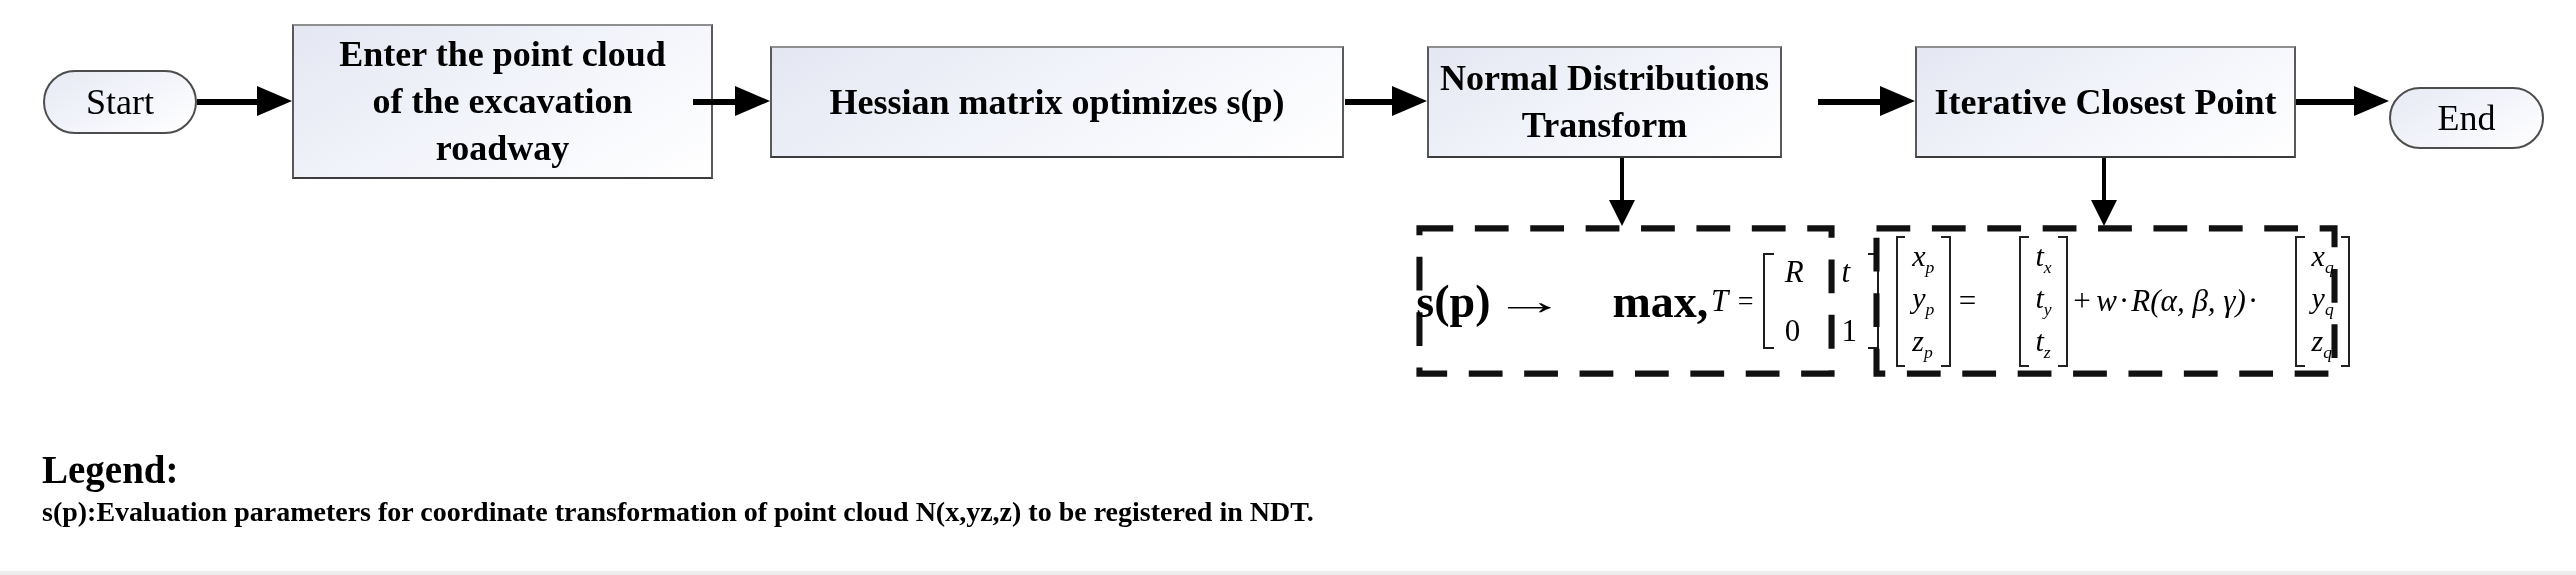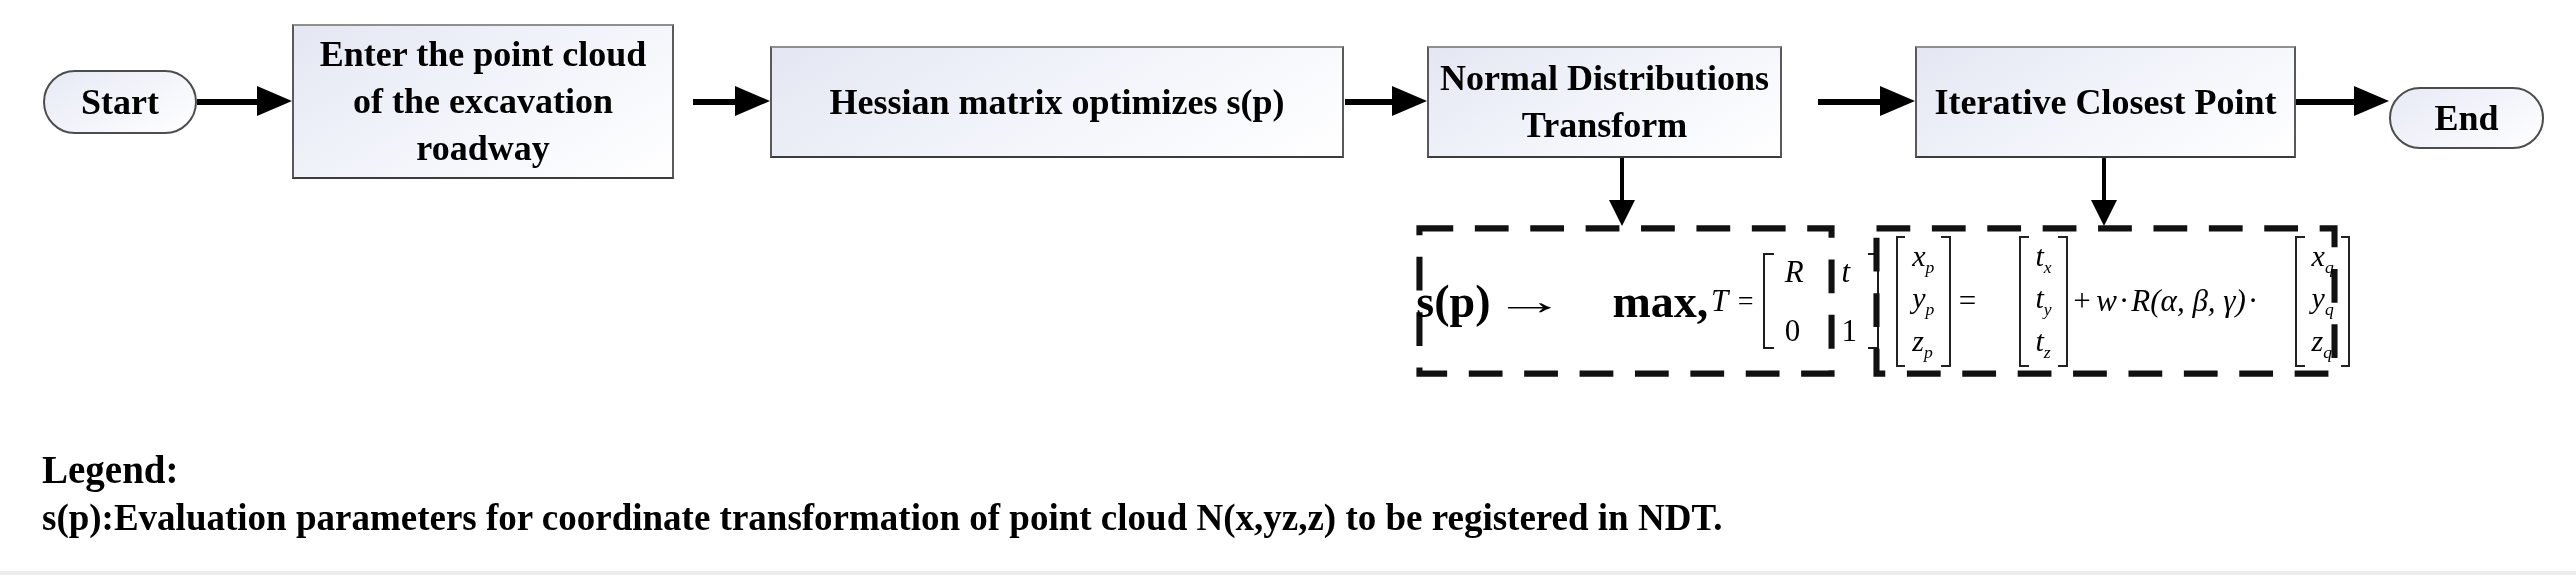--- a/index.html
+++ b/index.html
@@ -15,21 +15,21 @@
     border:2.7px solid #595959; border-top-color:#8f8f8f; border-bottom-color:#3c3c3c;
     background:linear-gradient(150deg,#e4e7f2 0%,#f1f3fa 45%,#ffffff 100%);
     display:flex; flex-direction:column; align-items:center; justify-content:center;
     text-align:center; font-weight:700; font-size:36px; line-height:1.3; color:#000;
   }
   .terminal {
     position:absolute; box-sizing:border-box;
     border:2.7px solid #4d4d4d; border-radius:32px;
     background:linear-gradient(150deg,#e7eaf4 0%,#f4f5fb 55%,#ffffff 100%);
     display:flex; align-items:center; justify-content:center;
-    font-weight:700; font-size:36px; color:#000;
+    font-weight:400; font-size:36px; color:#000;
   }
 
   
   .ah { position:absolute; height:6px; background:#000; }
   .ah-head { position:absolute; width:0; height:0;
     border-top:15.5px solid transparent; border-bottom:15.5px solid transparent;
     border-left:35px solid #000; }
   .av { position:absolute; width:4px; background:#000; }
   .av-head { position:absolute; width:0; height:0;
     border-left:13.5px solid transparent; border-right:13.5px solid transparent;
@@ -59,35 +59,35 @@
   .vec .col { display:flex; flex-direction:column; justify-content:space-between; padding:5.4px 6.8px; }
   sub { font-size:17.6px; font-style:italic; }
   .op { font-style:normal; margin:0 8px; }
   .plus { font-style:normal; margin:0 5.4px; }
   .dot { font-style:normal; font-weight:700; font-size:23px; margin:0 3.4px; vertical-align:middle; }
   .it { font-style:italic; }
   .up { font-style:normal; }
 
   
   .legend-title { position:absolute; left:42px; top:447px; font-weight:700; font-size:39px;text-align:center; }
-  .legend-line  { position:absolute; left:42px; top:496px; font-weight:700; font-size:37px; white-space:nowrap; }
+  .legend-line  { position:absolute; left:42px; top:496px; font-weight:700; font-size:28px; white-space:nowrap; }
 
   .bottom-bar { position:absolute; left:0; top:571px; width:2576px; height:4px; background:#ededed; }
 </style>
 </head>
 <body>
 
 <div id="canvas">
 
   <div class="terminal" style="left:43px;top:70px;width:154px;height:64px">Start</div>
 
   <div class="ah" style="left:197px;top:99px;width:62px"></div>
   <div class="ah-head" style="left:257px;top:86px"></div>
 
-  <div class="box" style="left:292px;top:24px;width:382px;height:155px">
+  <div class="box" style="left:292px;top:24px;width:421px;height:155px">
     <div>Enter the point cloud</div>
     <div>of the excavation</div>
     <div>roadway</div>
   </div>
 
   <div class="ah" style="left:693px;top:99px;width:45px"></div>
   <div class="ah-head" style="left:735px;top:86px"></div>
 
   <div class="box" style="left:770px;top:46px;width:574px;height:112px">
     <div>Hessian matrix optimizes s(p)</div>

